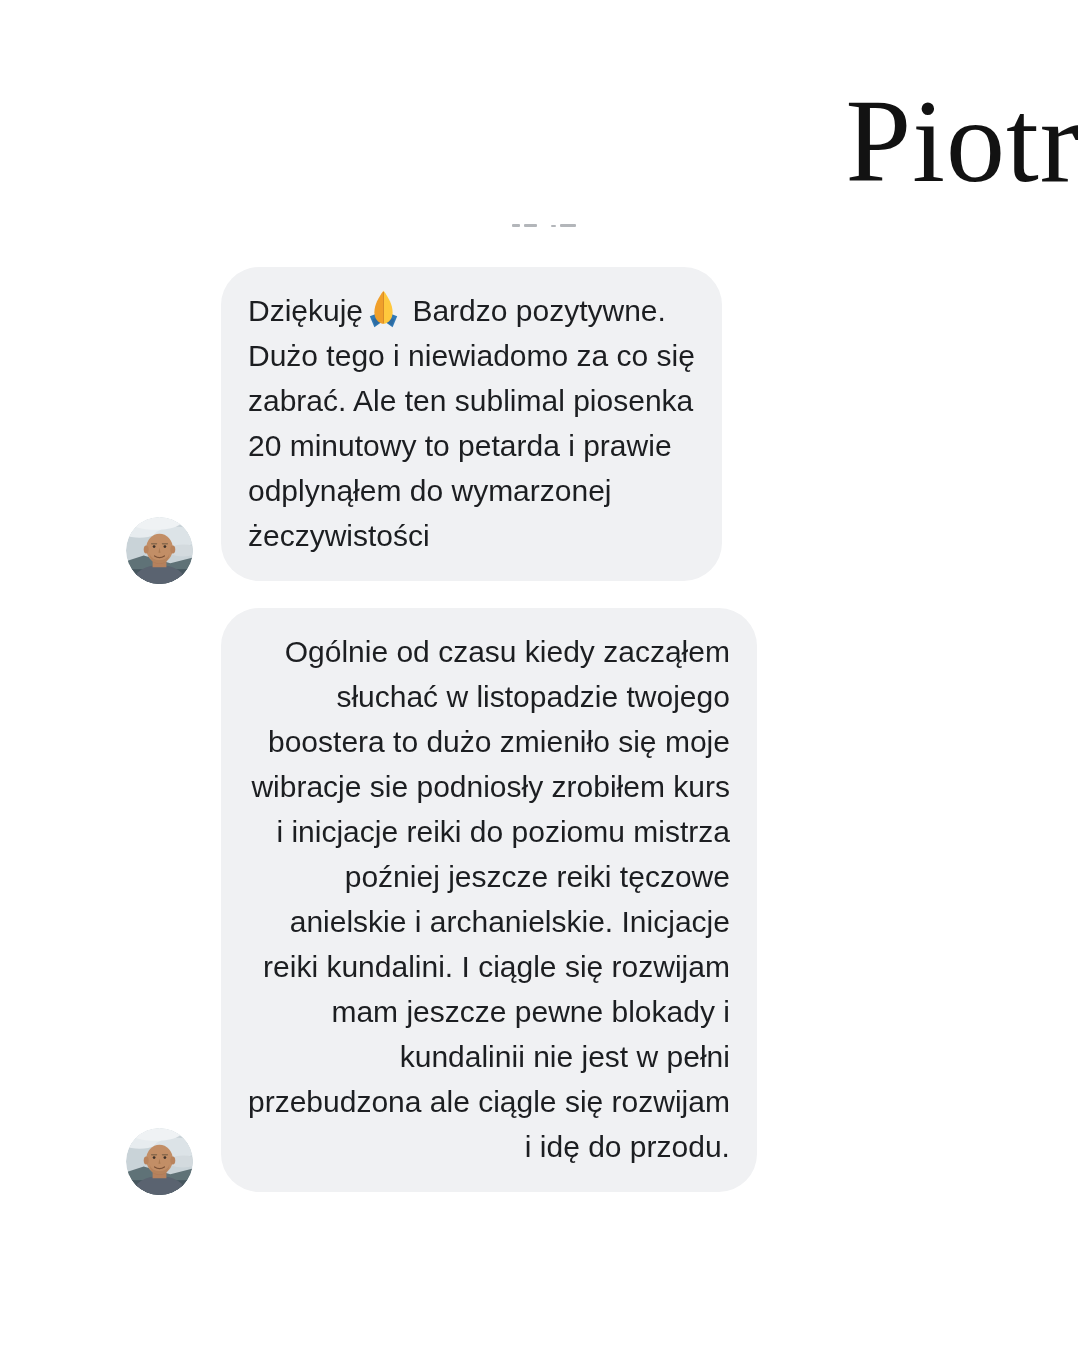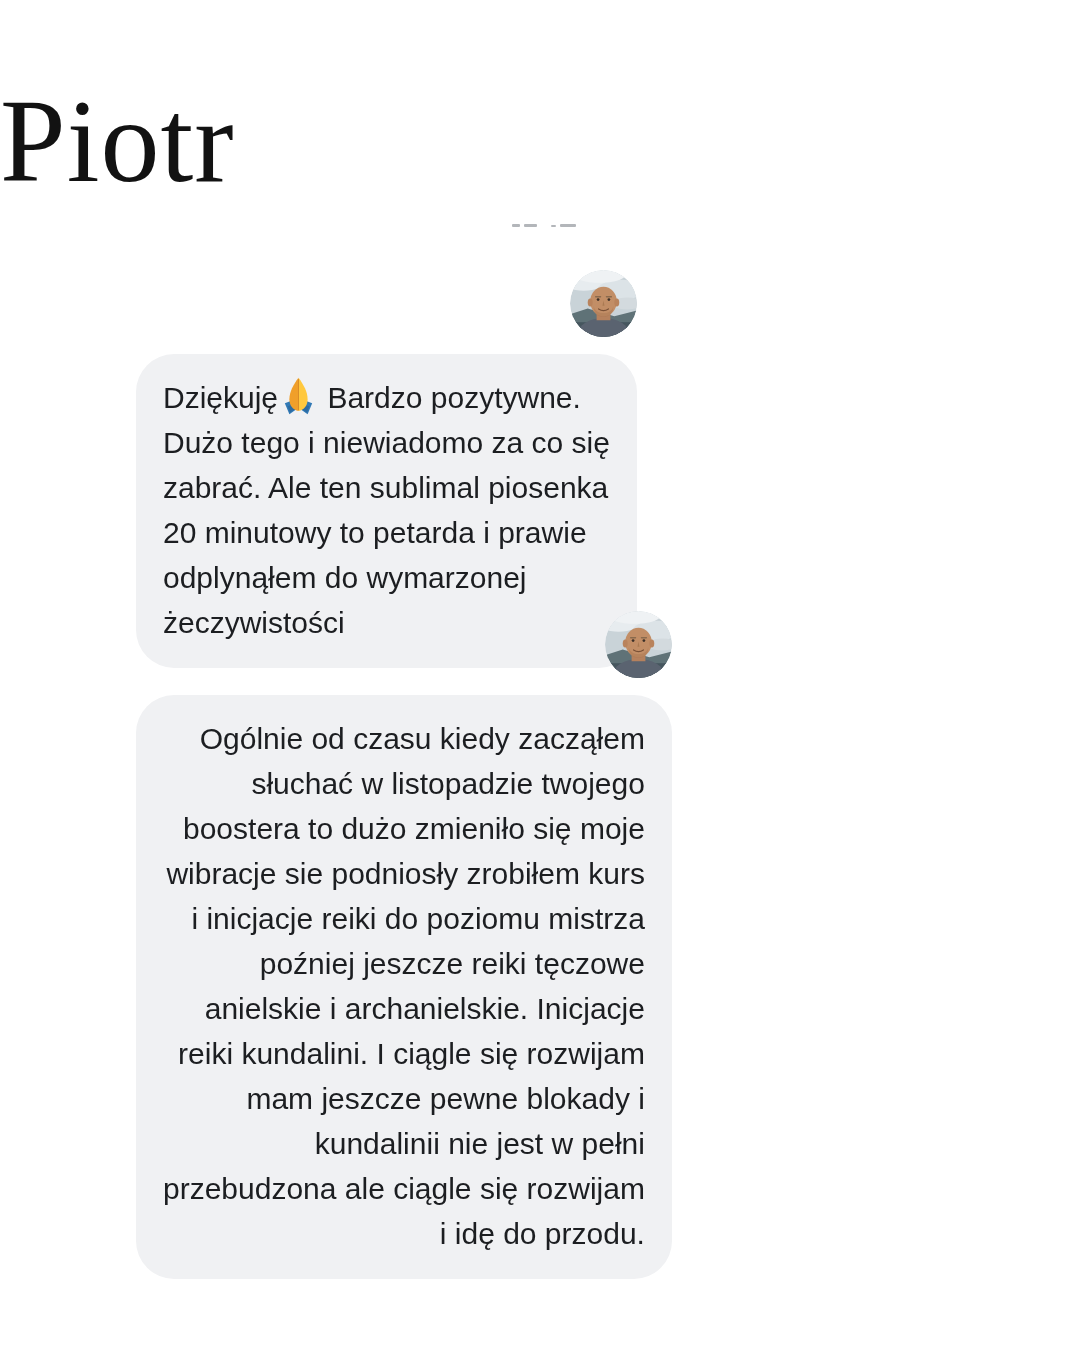--- a/index.html
+++ b/index.html
@@ -6,36 +6,36 @@
   .canvas{
     position:relative;
     width:1080px;height:1350px;
     background:var(--background,#ffffff);
     overflow:hidden;
     font-family:"Liberation Sans",sans-serif;
   }
   
   .page-title{
     position:absolute;top:82px;left:0;width:100%;
-    margin:0;text-align:left;
+    margin:0;text-align:right;
     font-family:"Liberation Serif",serif;
     font-weight:400;
     font-size:118px;line-height:120px;
     letter-spacing:1px;
     color:var(--title-color,#121212);
   }
   .remnant{position:absolute;background:#b3b6ba;border-radius:1px;}
   .remnant.r1{left:512px;top:224px;width:8px;height:3px;}
   .remnant.r2{left:524px;top:224px;width:13px;height:3px;}
   .remnant.r3{left:551px;top:225px;width:5px;height:2px;}
   .remnant.r4{left:560px;top:224px;width:16px;height:3px;}
   
   .msg-row{
-    position:absolute;left:136px;
-    display:flex;align-items:flex-end;gap:20px;flex-direction:column;
+    position:absolute;left:126px;
+    display:flex;align-items:flex-end;gap:28px;
   }
   .msg-row.row-1{top:267px;}
   .msg-row.row-2{top:608px;text-align:right;}
   .avatar{
     width:67px;height:67px;border-radius:50%;
     overflow:hidden;flex:0 0 auto;
     transform:translateY(3px);
   }
   .avatar svg{display:block;width:100%;height:100%;}
   .bubble{

